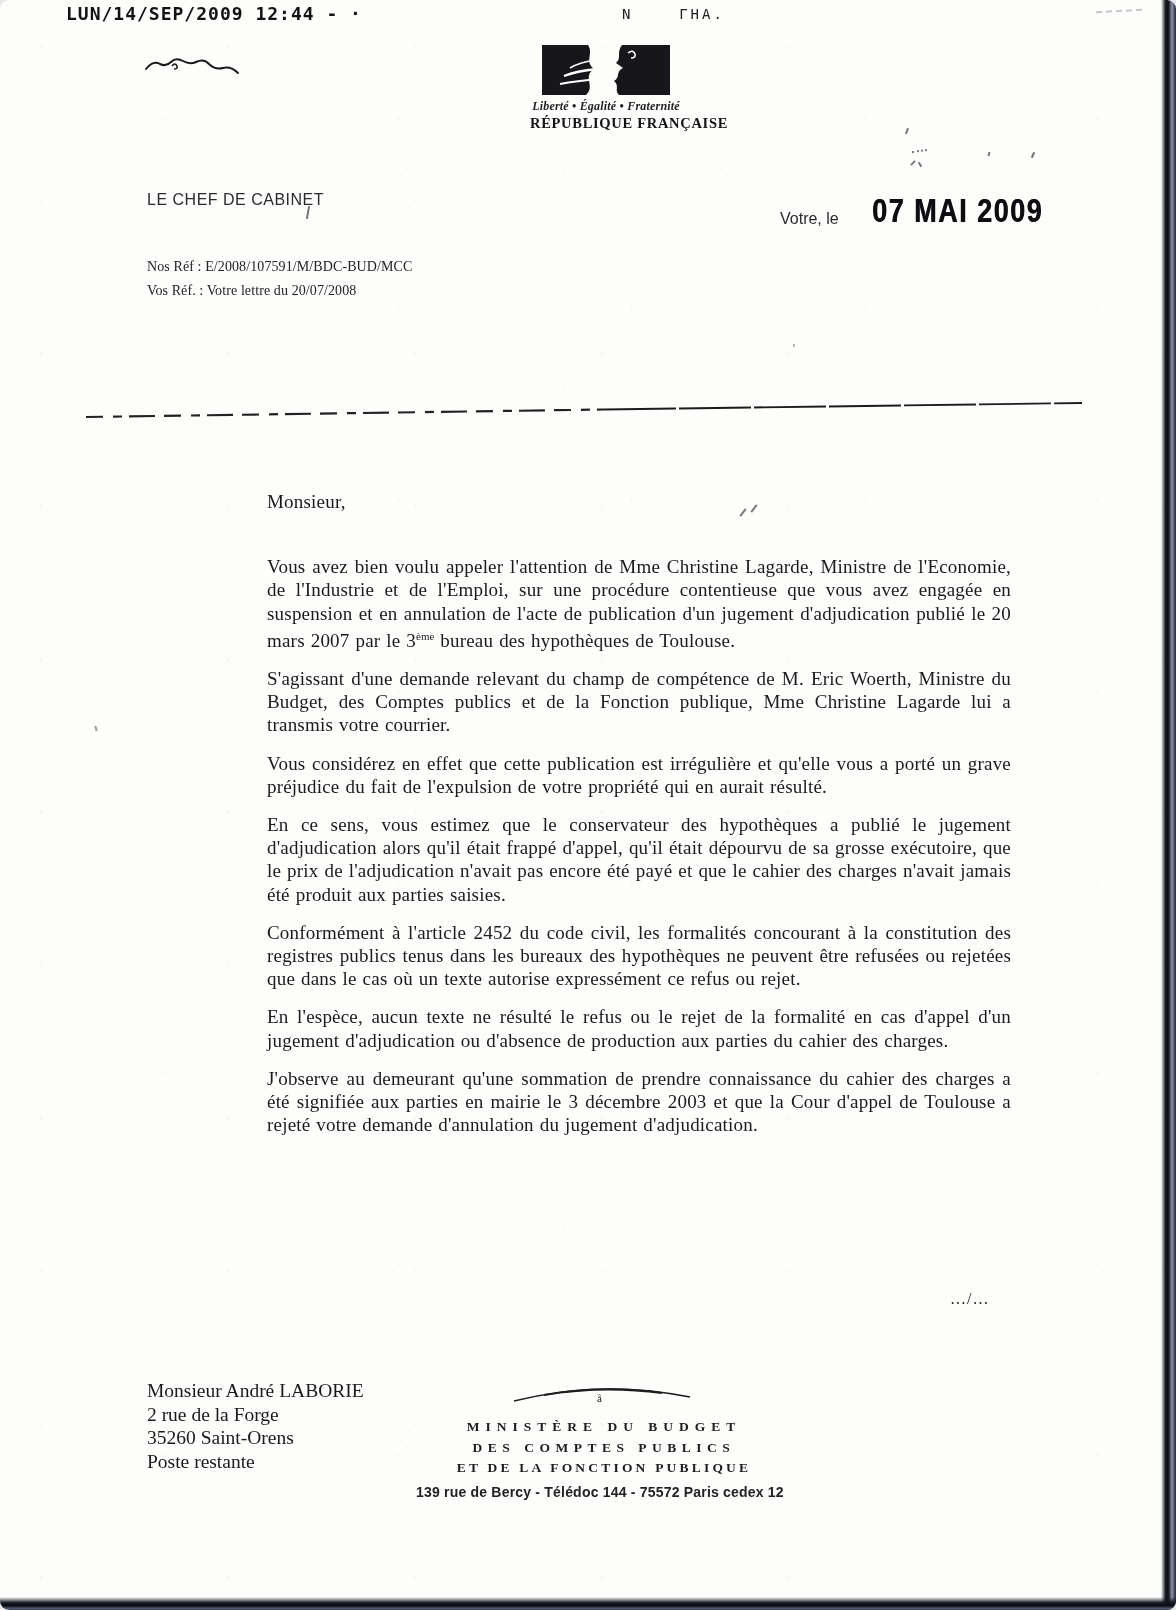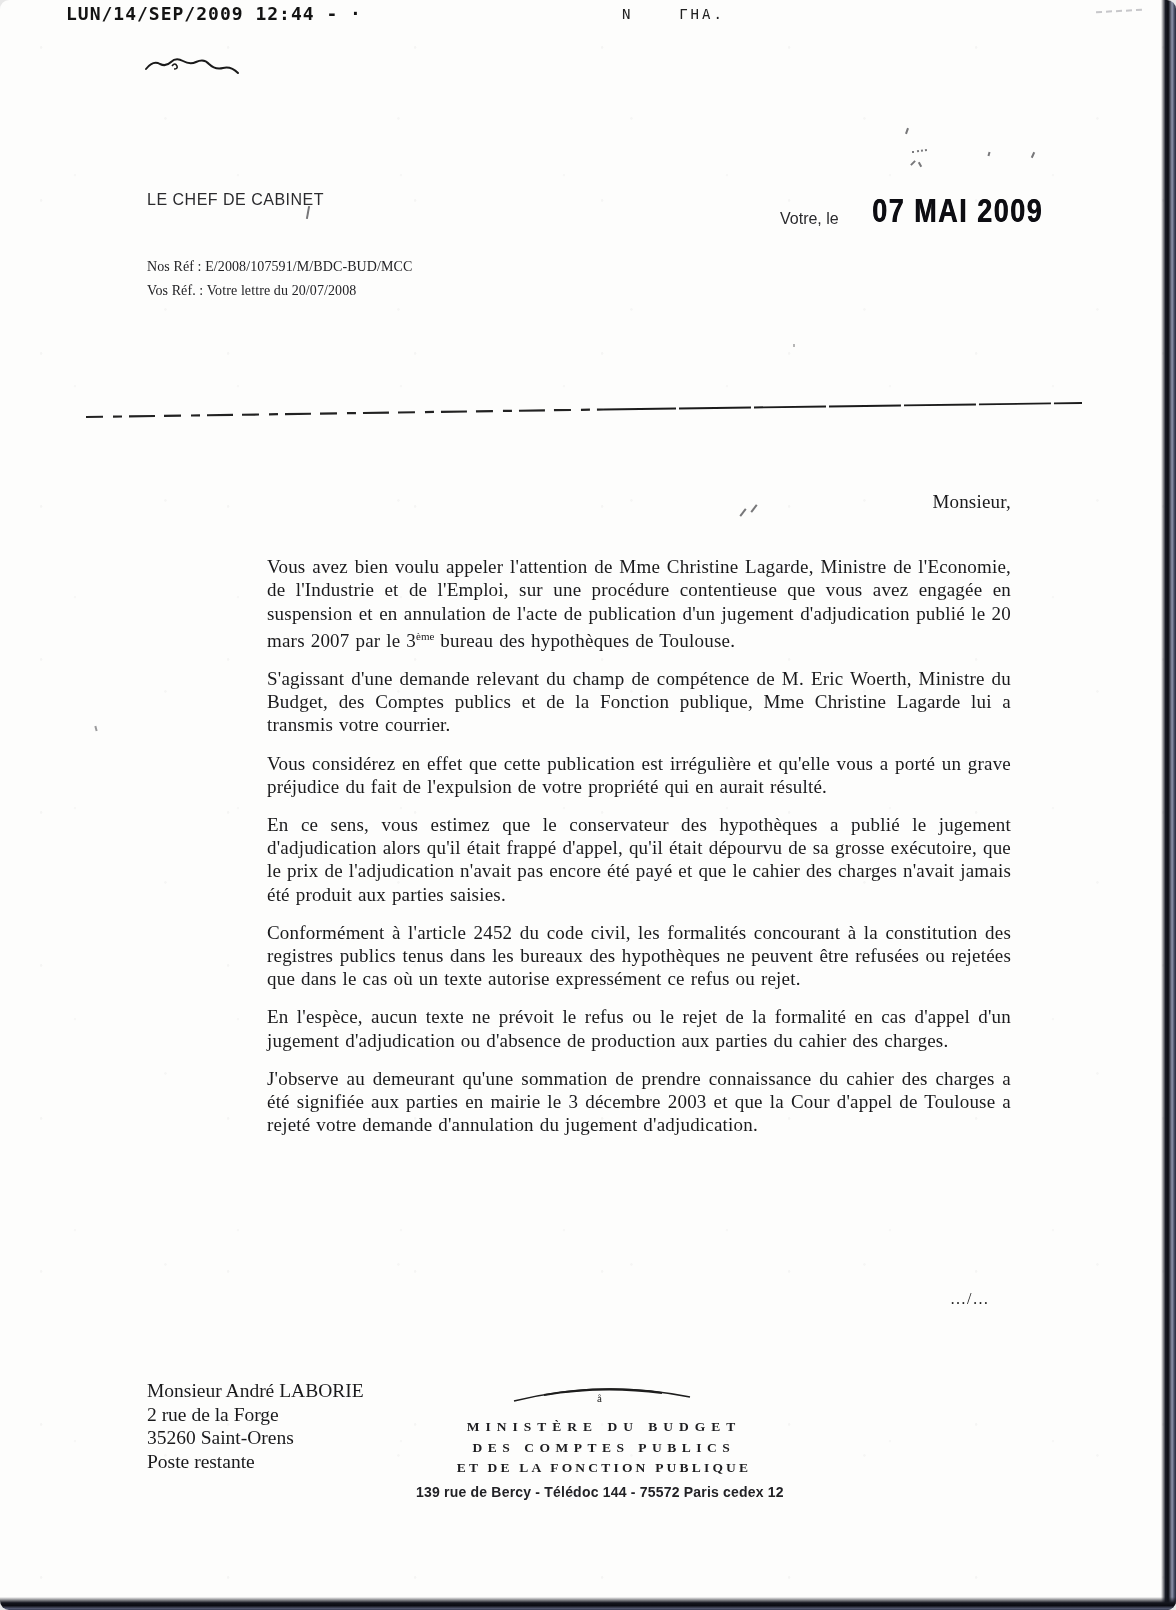--- a/index.html
+++ b/index.html
@@ -38,21 +38,21 @@
   
   .divider{left:84px;top:396px;}
   .squiggle{left:142px;top:54px;}
   .arc{left:512px;top:1384px;}
   .arc-glyph{left:597px;top:1392px;font-size:11px;color:#222;}
   .speck{background:#4a4a4e;opacity:.75;}
   .speck-dots{width:15px;border-top:2px dotted #5a5a5e;transform:rotate(-8deg);opacity:.8;}
   
   .body{left:267px;top:490px;width:744px;font-size:19px;line-height:23.2px;text-align:justify;letter-spacing:.2px;word-spacing:1px;color:#1a1a1c;}
   .body p{margin:0 0 15px 0;}
-  .body .salutation{margin-bottom:42px;text-align:right;}
+  .body .salutation{margin-bottom:42px;text-align:left;}
   sup.sup{font-size:11px;vertical-align:7px;letter-spacing:0;}
   .cont{left:950px;top:1290px;font-size:16px;letter-spacing:1px;color:#222;}
   
   .recipient{left:147px;top:1379px;font-size:19.5px;line-height:23.5px;color:#1a1a1c;}
   .ministry{left:452px;top:1417px;width:304px;text-align:center;font-weight:700;font-size:13.5px;line-height:20.5px;color:#1d1d20;}
   .ml1{letter-spacing:6px;} .ml2{letter-spacing:5.5px;} .ml3{letter-spacing:3.2px;}
   .ministry div{white-space:nowrap;}
   .footer-addr{left:416px;top:1484px;font-family:"Liberation Sans",sans-serif;font-size:14px;font-weight:700;letter-spacing:.2px;color:#222226;white-space:nowrap;}
 </style>
 </head>
@@ -62,20 +62,34 @@
 
   <div class="abs fax-ts">LUN/14/SEP/2009 12:44 - ·</div>
   <div class="abs fax-no">N    ΓHA.</div>
   <div class="abs corner-dashes"></div>
 
   <svg class="abs squiggle" width="100" height="28">
     <path d="M4,15 q7,-9 14,-5 q6,3 11,-2 q5,-5 12,-1 q7,4 13,1 q8,-4 13,2 q6,6 14,4 q8,-2 15,5" fill="none" stroke="#1a1a1a" stroke-width="2" stroke-linecap="round"></path>
     <path d="M30,12 q3,-4 5,0 q1,3 -3,3" fill="none" stroke="#1a1a1a" stroke-width="1.6"></path>
   </svg>
 
+  <div class="abs logo-wrap">
+    <svg width="128" height="50" viewBox="0 0 128 50">
+      <rect x="0" y="0" width="57" height="50" fill="#17171b"></rect>
+      <rect x="66" y="0" width="62" height="50" fill="#17171b"></rect>
+      <path d="M57,0 L57,50 L44,50 C54,41 40,32 52,24 C42,16 52,9 46,0 Z" fill="#fdfdfc"></path>
+      <path d="M22,31 q12,-5 33,-7" fill="none" stroke="#fdfdfc" stroke-width="2.4"></path>
+      <path d="M18,39 q16,-3 40,-5" fill="none" stroke="#fdfdfc" stroke-width="2"></path>
+      <path d="M28,23 q10,-6 26,-8" fill="none" stroke="#fdfdfc" stroke-width="1.6"></path>
+      <path d="M66,0 L80,0 C74,8 80,13 74,18 L81,23 C73,27 79,32 72,36 C78,41 72,45 77,50 L66,50 Z" fill="#fdfdfc"></path>
+      <path d="M86,8 q5,-4 7,1 q1,4 -4,4" fill="none" stroke="#fdfdfc" stroke-width="1.6"></path>
+    </svg>
+    <div class="motto">Liberté • Égalité • Fraternité</div>
+    <div class="republic">RÉPUBLIQUE FRANÇAISE</div>
+  </div>
 
   <div class="abs chef">LE CHEF DE CABINET</div>
   <div class="abs speck" style="left:307px;top:206px;width:2px;height:13px;transform:rotate(10deg);"></div>
   <div class="abs paris">Votre, le</div>
   <div class="abs stamp">07 MAI 2009</div>
   <div class="abs ref ref1">Nos Réf : E/2008/107591/M/BDC-BUD/MCC</div>
   <div class="abs ref ref2">Vos Réf. : Votre lettre du 20/07/2008</div>
 
   <div class="abs speck" style="left:906px;top:128px;width:2px;height:6px;transform:rotate(20deg);"></div>
   <div class="abs speck-dots" style="left:912px;top:150px;"></div>
@@ -93,21 +107,21 @@
     <path d="M520,13.5 L998,7" fill="none" stroke="#1c1c1c" stroke-width="1.9" stroke-dasharray="72 3"></path>
   </svg>
 
   <div class="abs body">
     <p class="salutation">Monsieur,</p>
     <p><span>Vous avez bien voulu appeler l'attention de Mme Christine Lagarde, Ministre de l'Economie, de l'Industrie et de l'Emploi, sur une procédure contentieuse que vous avez engagée en suspension et en annulation de l'acte de publication d'un jugement d'adjudication publié le 20 mars 2007 par le 3</span><sup class="sup">ème</sup><span> bureau des hypothèques de Toulouse.</span></p>
     <p>S'agissant d'une demande relevant du champ de compétence de M. Eric Woerth, Ministre du Budget, des Comptes publics et de la Fonction publique, Mme Christine Lagarde lui a transmis votre courrier.</p>
     <p>Vous considérez en effet que cette publication est irrégulière et qu'elle vous a porté un grave préjudice du fait de l'expulsion de votre propriété qui en aurait résulté.</p>
     <p>En ce sens, vous estimez que le conservateur des hypothèques a publié le jugement d'adjudication alors qu'il était frappé d'appel, qu'il était dépourvu de sa grosse exécutoire, que le prix de l'adjudication n'avait pas encore été payé et que le cahier des charges n'avait jamais été produit aux parties saisies.</p>
     <p>Conformément à l'article 2452 du code civil, les formalités concourant à la constitution des registres publics tenus dans les bureaux des hypothèques ne peuvent être refusées ou rejetées que dans le cas où un texte autorise expressément ce refus ou rejet.</p>
-    <p>En l'espèce, aucun texte ne prévoit le refus ou le rejet de la formalité en cas d'appel d'un jugement d'adjudication ou d'absence de production aux parties du cahier des charges.</p>
+    <p>En l'espèce, aucun texte ne résulté le refus ou le rejet de la formalité en cas d'appel d'un jugement d'adjudication ou d'absence de production aux parties du cahier des charges.</p>
     <p>J'observe au demeurant qu'une sommation de prendre connaissance du cahier des charges a été signifiée aux parties en mairie le 3 décembre 2003 et que la Cour d'appel de Toulouse a rejeté votre demande d'annulation du jugement d'adjudication.</p>
   </div>
 
   <div class="abs cont">…/…</div>
 
   <div class="abs recipient">
     <div>Monsieur André LABORIE</div>
     <div>2 rue de la Forge</div>
     <div>35260 Saint-Orens</div>
     <div>Poste restante</div>

